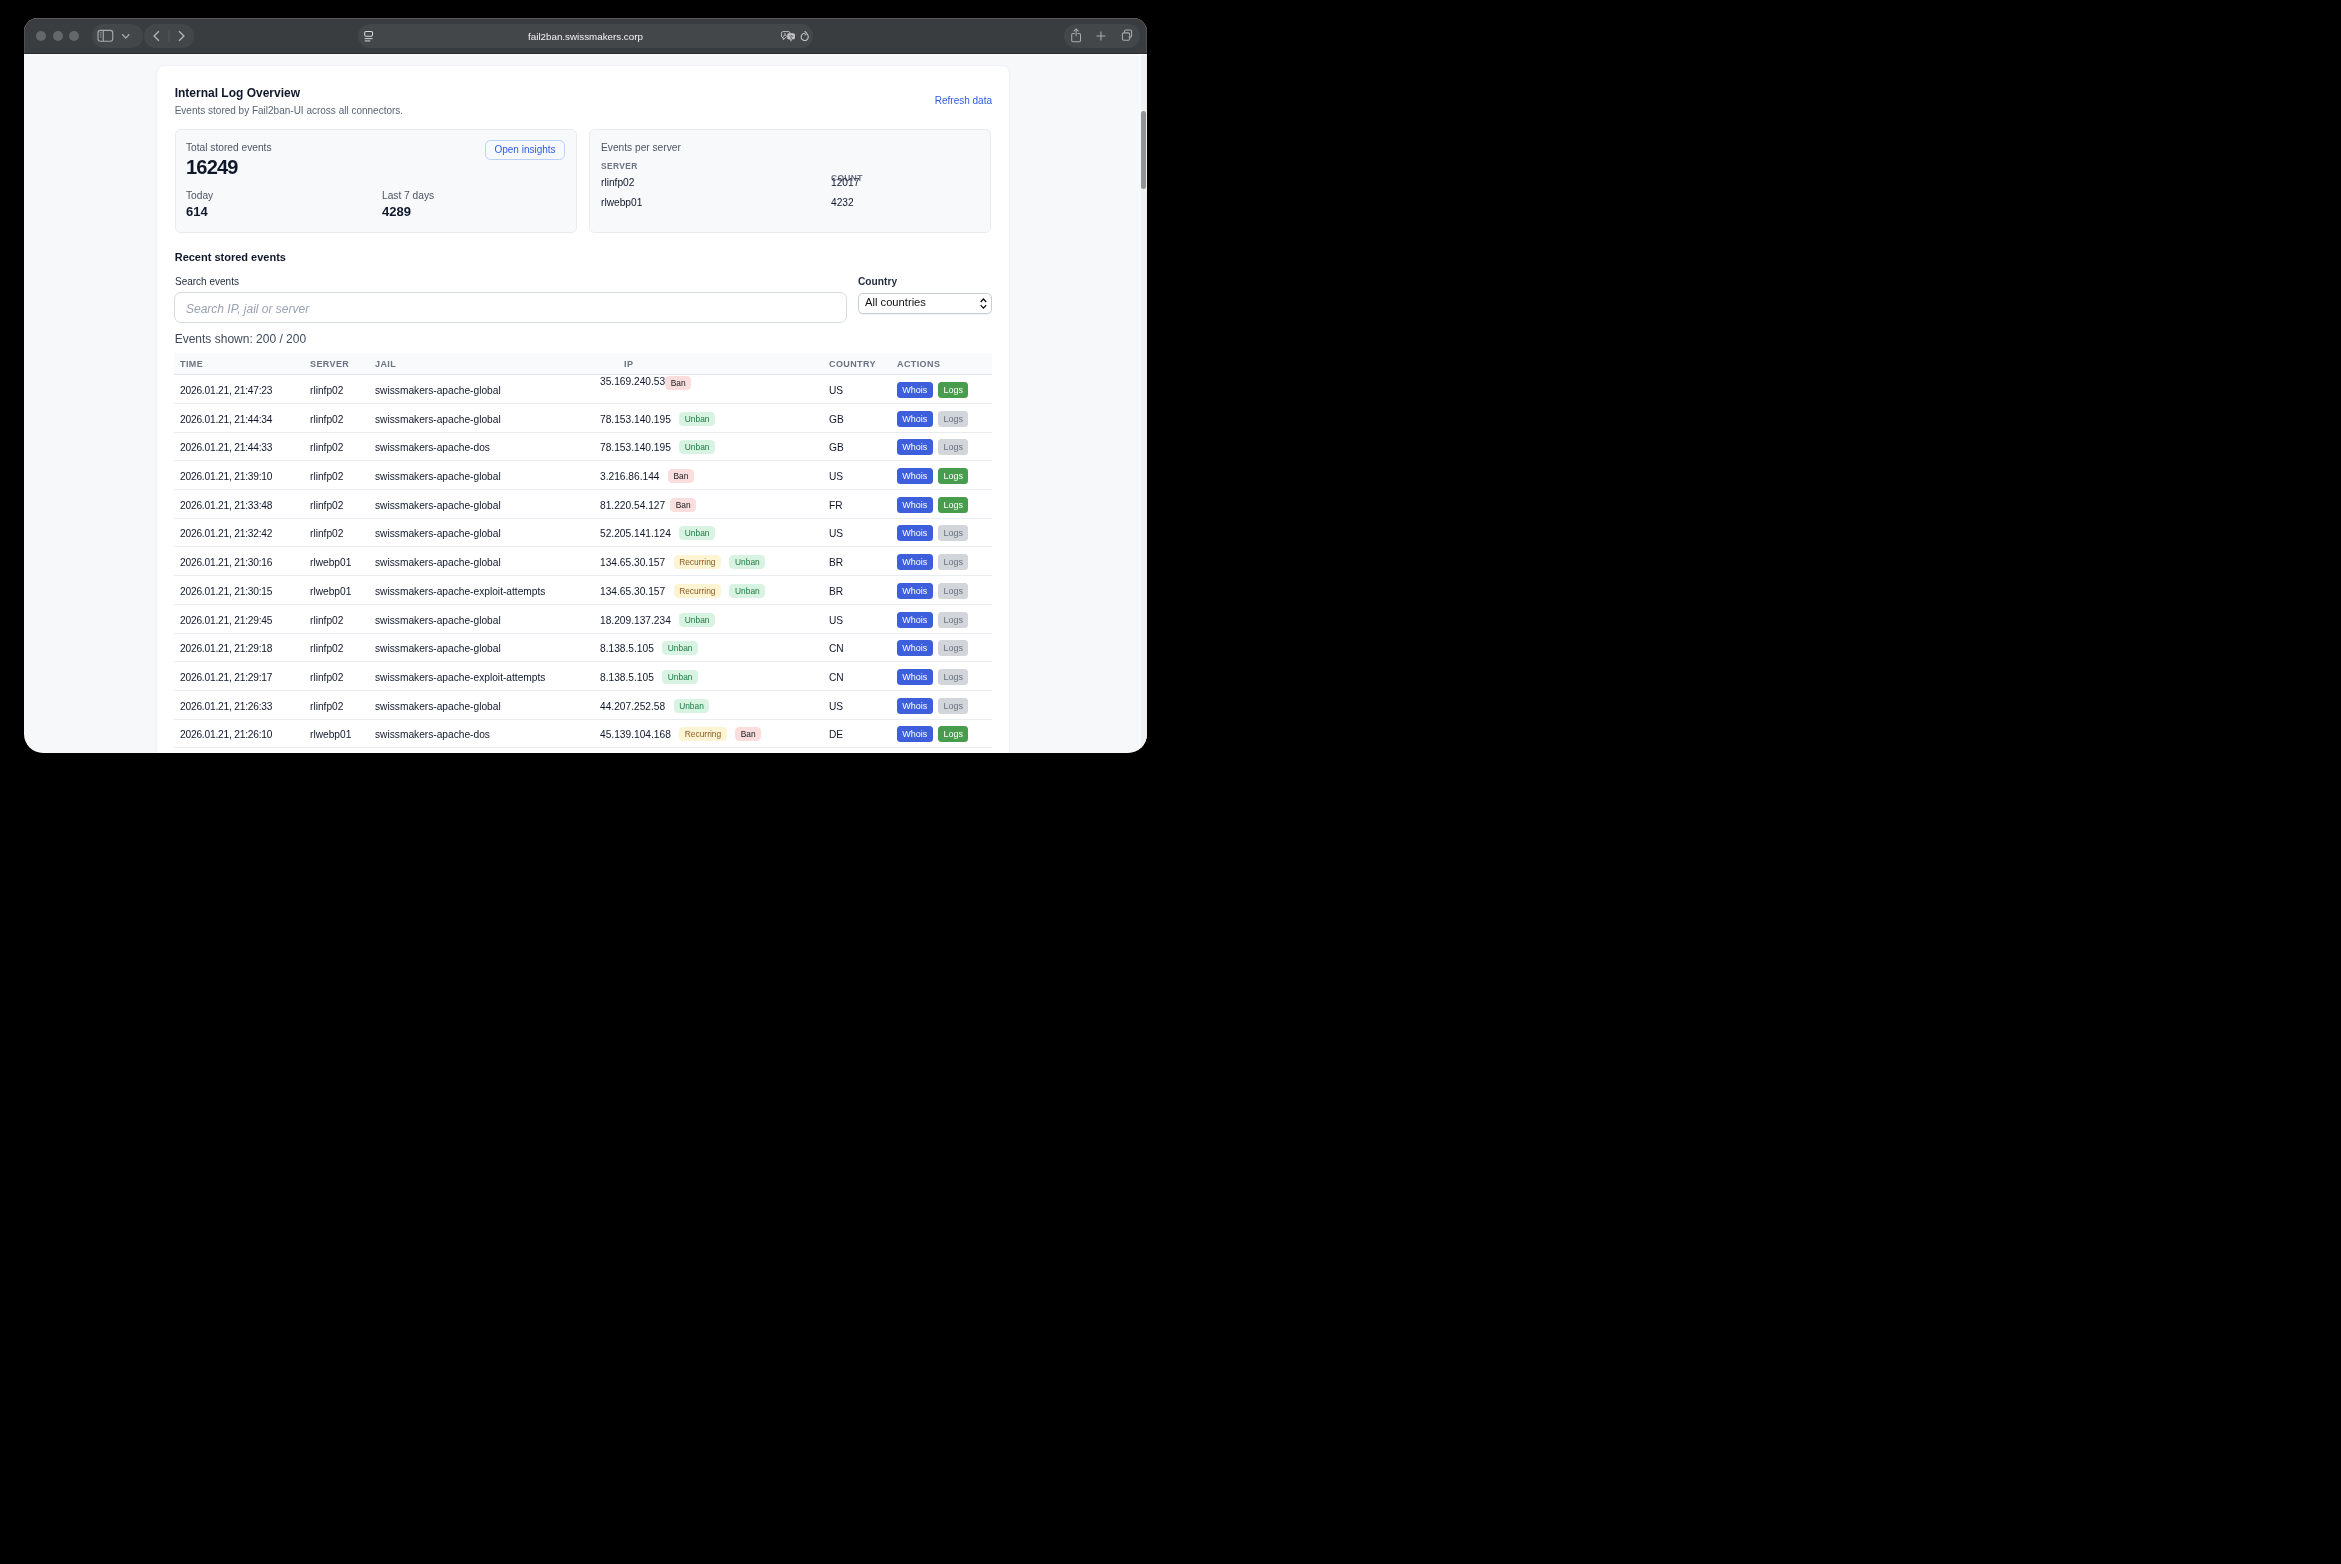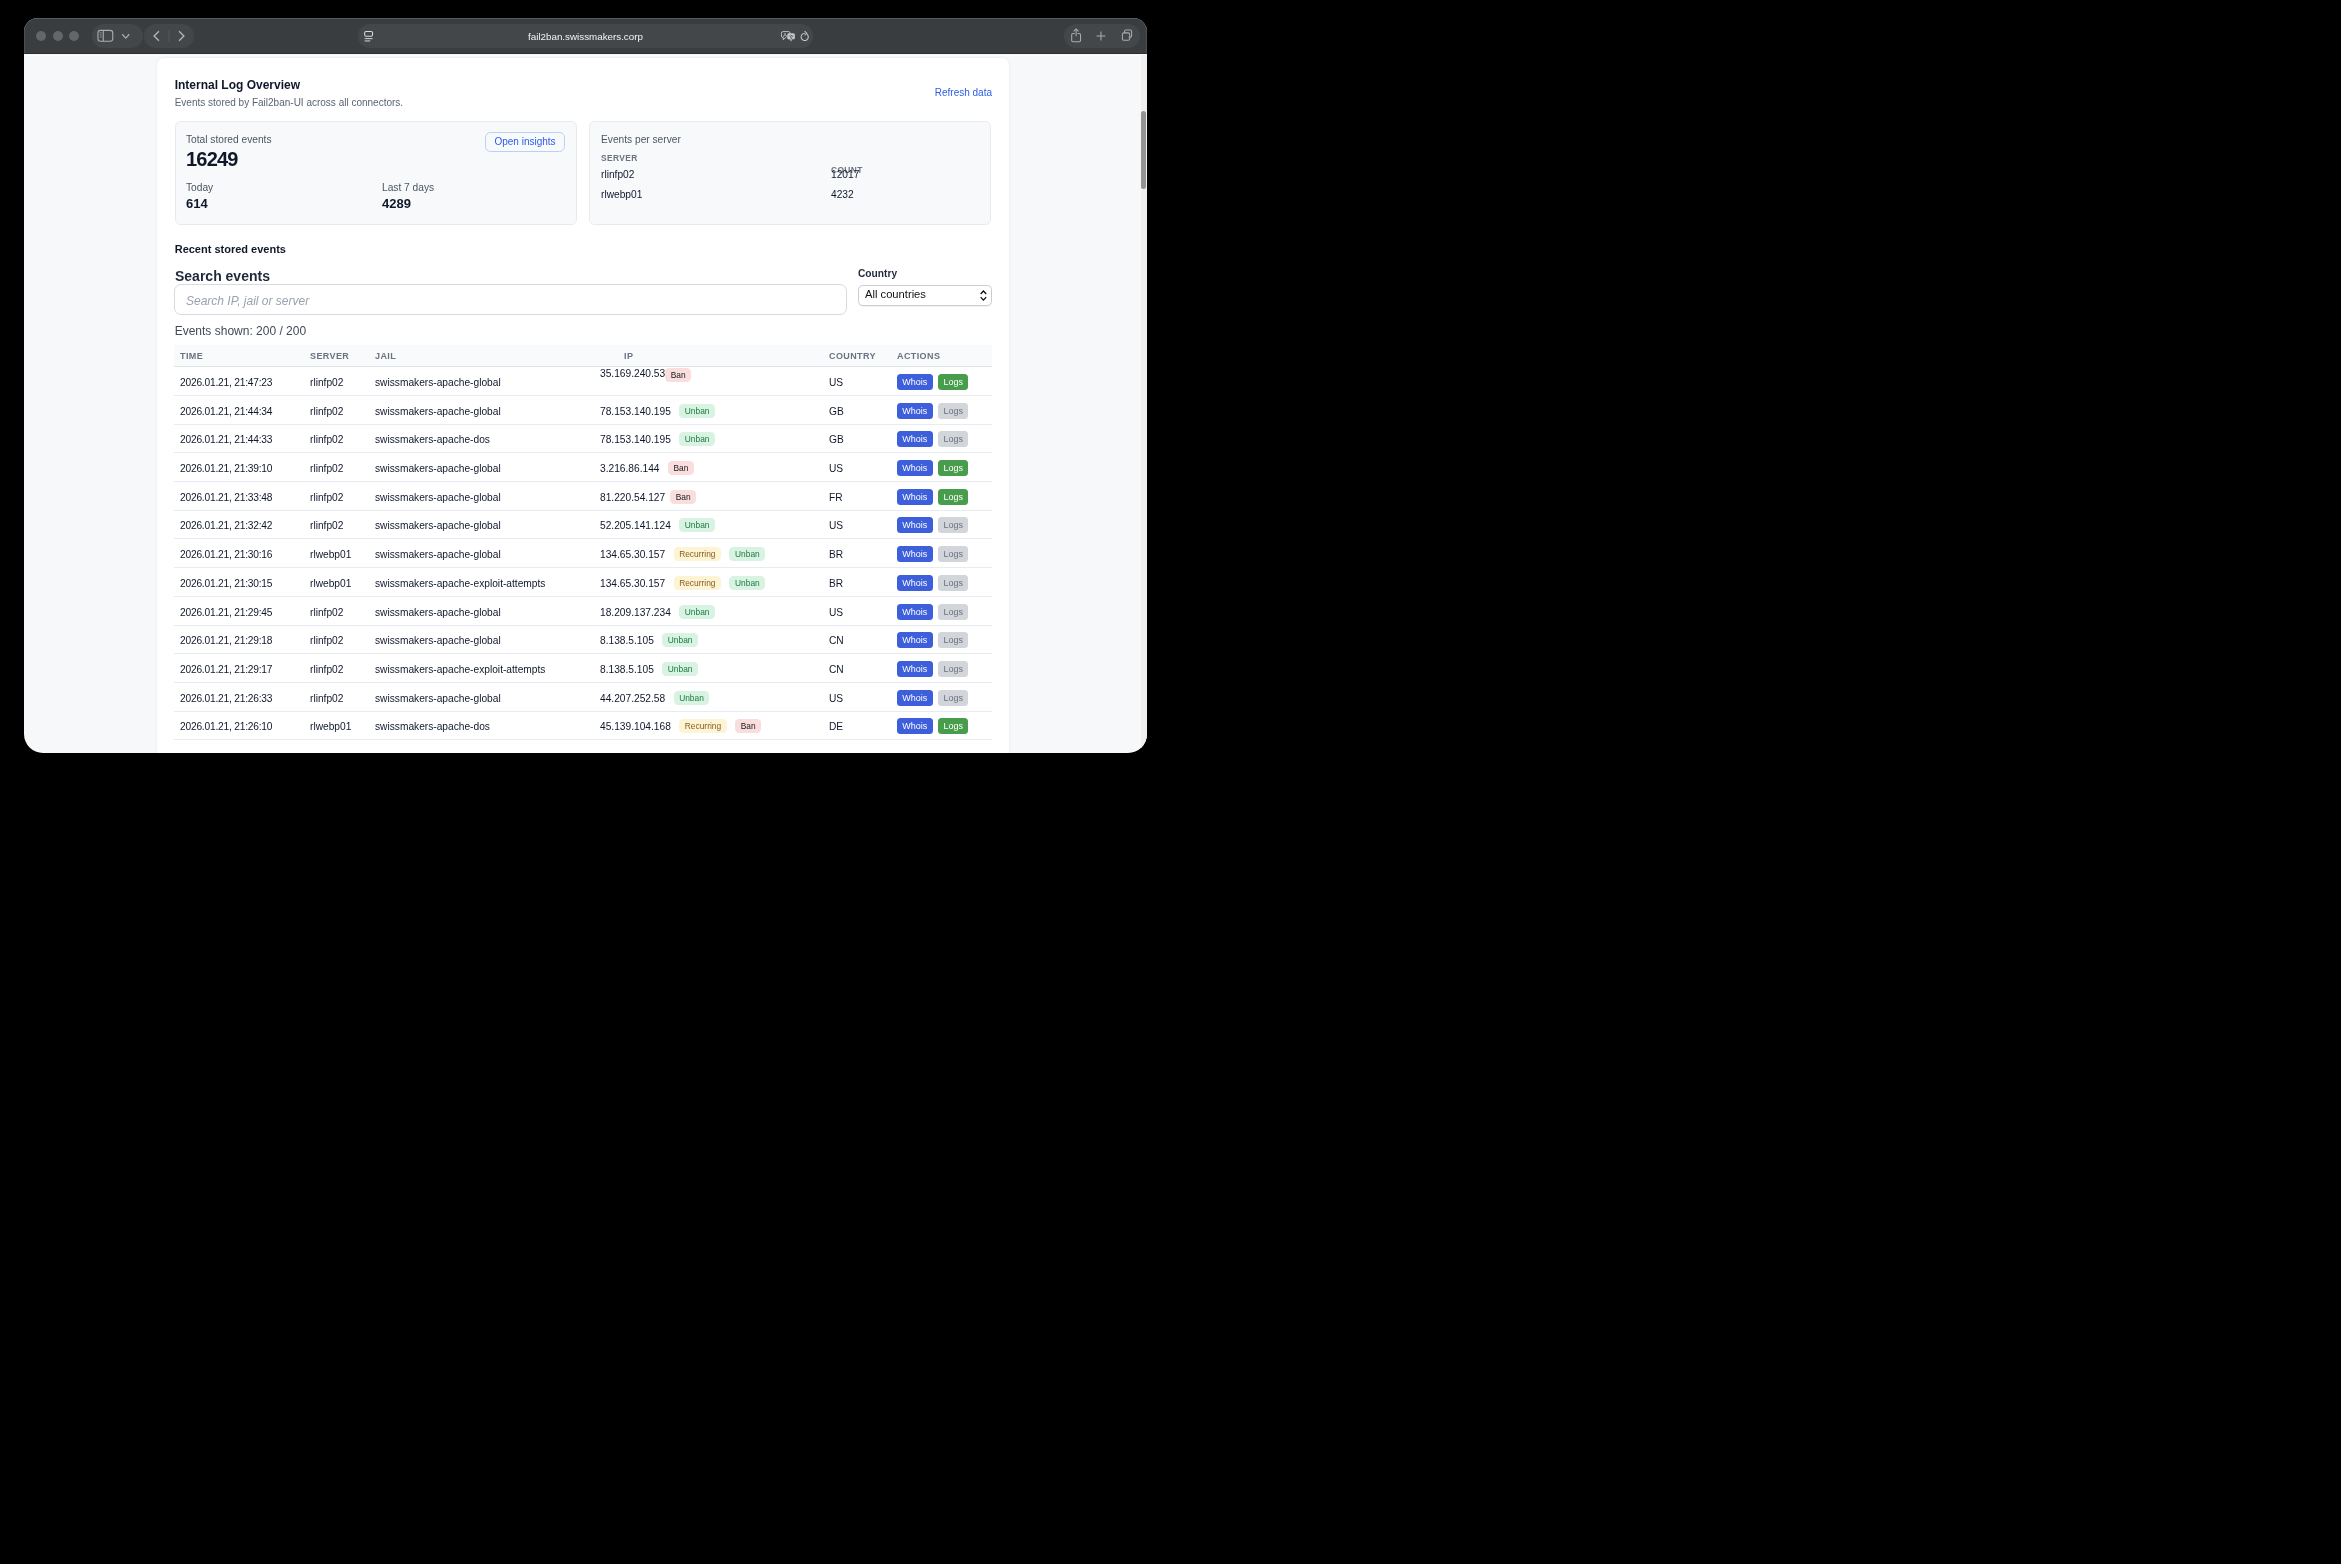--- a/index.html
+++ b/index.html
@@ -78,21 +78,21 @@
         <path d="M13.8 10.5 l3.5-3.5 3.5 3.5"></path>
         <line x1="52.8" y1="10.7" x2="52.8" y2="23.3"></line>
         <line x1="46.5" y1="17" x2="59.1" y2="17"></line>
         <rect x="83.4" y="12.5" width="10.5" height="10.5" rx="2.2"></rect>
         <path d="M86.4 12.5 v-2 a2 2 0 0 1 2-2 h6.2 a2 2 0 0 1 2 2 v6.2 a2 2 0 0 1 -2 2 h-2.2"></path>
       </svg>
     </div>
     <div class="abs" style="left:0; top:37px; width:100%; height:1.1px; background:#fcfcfd;"></div>
     <div class="scrolltrack abs" style="right:0.4px; top:37px; width:5.6px; height:698px; background:#f0f0f1;"></div>
     <div class="scrollthumb abs" style="right:0.7px; top:93px; width:4.9px; height:78px; background:#939394; border-radius:2.8px;"></div>
-    <div class="card abs" style="left:133px; top:40px; width:852px; height:700px; background:#fff; border-radius:7px; box-shadow:0 0.7px 2.8px rgba(15,23,42,.08);">
+    <div class="card abs" style="left:133px; top:48px; width:852px; height:700px; background:#fff; border-radius:7px; box-shadow:0 0.7px 2.8px rgba(15,23,42,.08);">
       <div class="abs" style="left:17.7px; top:21px; font-size:12px; font-weight:700; color:#0f172a;">Internal Log Overview</div>
       <div class="abs" style="left:17.7px; top:40px; font-size:10px; color:#5a6474;">Events stored by Fail2ban-UI across all connectors.</div>
       <div class="abs" style="right:17px; top:30px; font-size:10px; font-weight:500; color:#2c5ce5;">Refresh data</div>
 
       <div class="panel" style="left:18px; top:63px; width:402px; height:104px;"></div>
       <div class="panel" style="left:432px; top:63px; width:402px; height:104px;"></div>
 
       <div class="abs" style="left:29px; top:77px; font-size:10.2px; color:#4b5563;">Total stored events</div>
       <div class="abs" style="left:29px; top:91px; font-size:20px; font-weight:700; letter-spacing:-0.8px; color:#0f172a;">16249</div>
       <div class="abs" style="left:29px; top:125px; font-size:10.2px; color:#4b5563;">Today</div>
@@ -104,21 +104,21 @@
 
       <div class="abs" style="left:444px; top:77px; font-size:10.2px; color:#4b5563;">Events per server</div>
       <div class="abs hdr" style="left:444px; top:96px; font-size:8.4px;">SERVER</div>
       <div class="abs hdr" style="left:674px; top:96px; font-size:8.4px;margin-top:12px;">COUNT</div>
       <div class="abs" style="left:444px; top:112px; font-size:10.2px; color:#0f172a;">rlinfp02</div>
       <div class="abs" style="left:674px; top:112px; font-size:10.2px; color:#0f172a;">12017</div>
       <div class="abs" style="left:444px; top:132px; font-size:10.2px; color:#0f172a;">rlwebp01</div>
       <div class="abs" style="left:674px; top:132px; font-size:10.2px; color:#0f172a;">4232</div>
 
       <div class="abs" style="left:17.7px; top:186px; font-size:11px; font-weight:700; color:#0f172a;">Recent stored events</div>
-      <div class="abs" style="left:18px; top:211px; font-size:14px; font-weight:700; color:#1e293b;">Search events</div>
+      <div class="abs" style="left:18px; top:211px; font-size:10px; font-weight:400; color:#1e293b;">Search events</div>
       <div class="abs" style="left:17.3px; top:226px; width:673px; height:31px; background:#fff; border:0.7px solid #d6dbe2; border-radius:7px;"></div>
       <div class="abs" style="left:29px; top:237px; font-size:12px; color:#99a2b1;font-style:italic;">Search IP, jail or server</div>
       <div class="abs" style="left:701px; top:211px; font-size:10.2px; font-weight:600; color:#1e293b;">Country</div>
       <div class="abs" style="left:701px; top:227px; width:134px; height:21px; background:#fff; border:0.7px solid #c9ced6; border-radius:4.9px; box-shadow:0 0.4px 1.1px rgba(0,0,0,.06);"></div>
       <div class="abs" style="left:708px; top:231px; font-size:11.2px; color:#111;">All countries</div>
       <svg class="abs" style="left:822px; top:231px;" width="9" height="13.3" viewBox="0 0 13 19" fill="none" stroke="#0a0a0a" stroke-width="1.8">
         <path d="M2.4 7.1 L6.4 2.8 10.4 7.1"></path>
         <path d="M2.4 11.6 L6.4 15.9 10.4 11.6"></path>
       </svg>
       <div class="abs" style="left:17.7px; top:267px; font-size:12px; color:#3f4a5a;">Events shown: 200 / 200</div>

